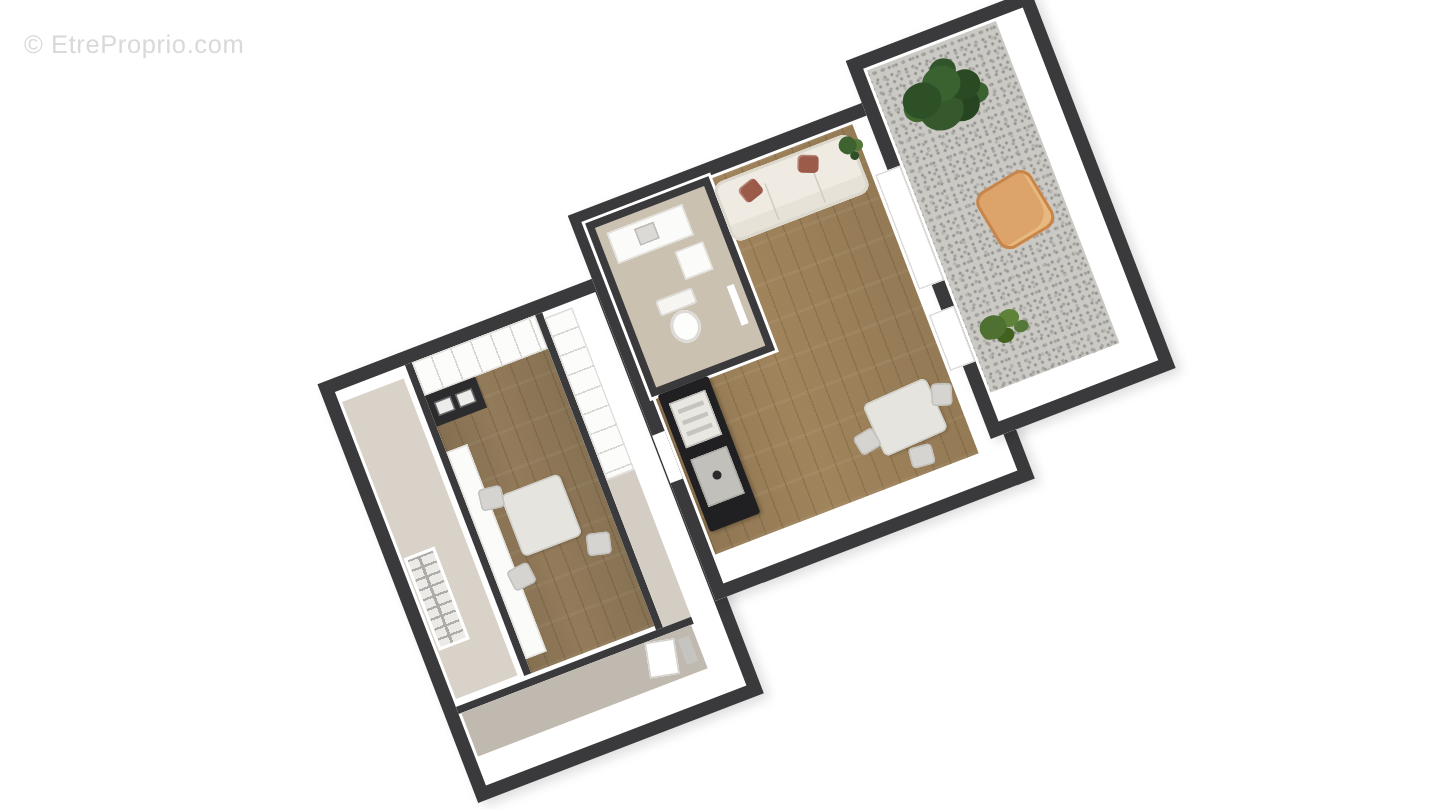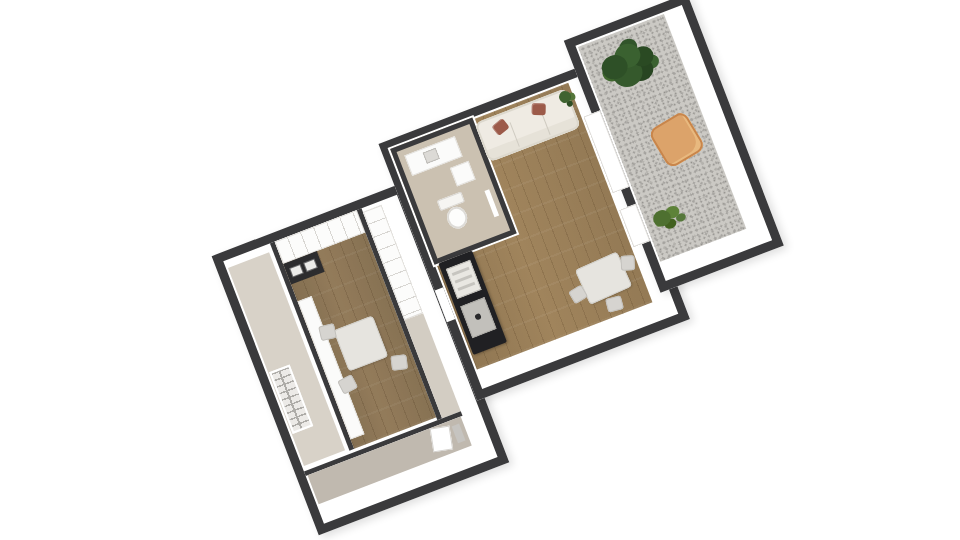--- a/index.html
+++ b/index.html
@@ -71,20 +71,21 @@
     box-shadow:inset 0 0 0 2px #c8854b, inset -8px -8px 0 -4px #e8b97f;}
   .winband{background:#fff;box-shadow:inset 0 0 0 1px #dddbd7;}
   .doorleaf{background:#fff;box-shadow:inset 0 0 0 1px #d4d2ce;}
   .mat{background:#c6c4c0;}
 </style>
 </head>
 <body>
 
 <div class="canvas">
 
+  <div class="watermark">© EtreProprio.com</div>
 
   <div class="plan">
 
     <div class="block block-left">
 
       <div class="abs entryf" style="left:2px;top:8px;width:44px;height:212px;"></div>
       <div class="abs grille" style="left:3px;top:120px;width:18px;height:62px;"></div>
 
       <div class="abs wallbar" style="left:50px;top:0;width:5px;height:222px;"></div>
 

